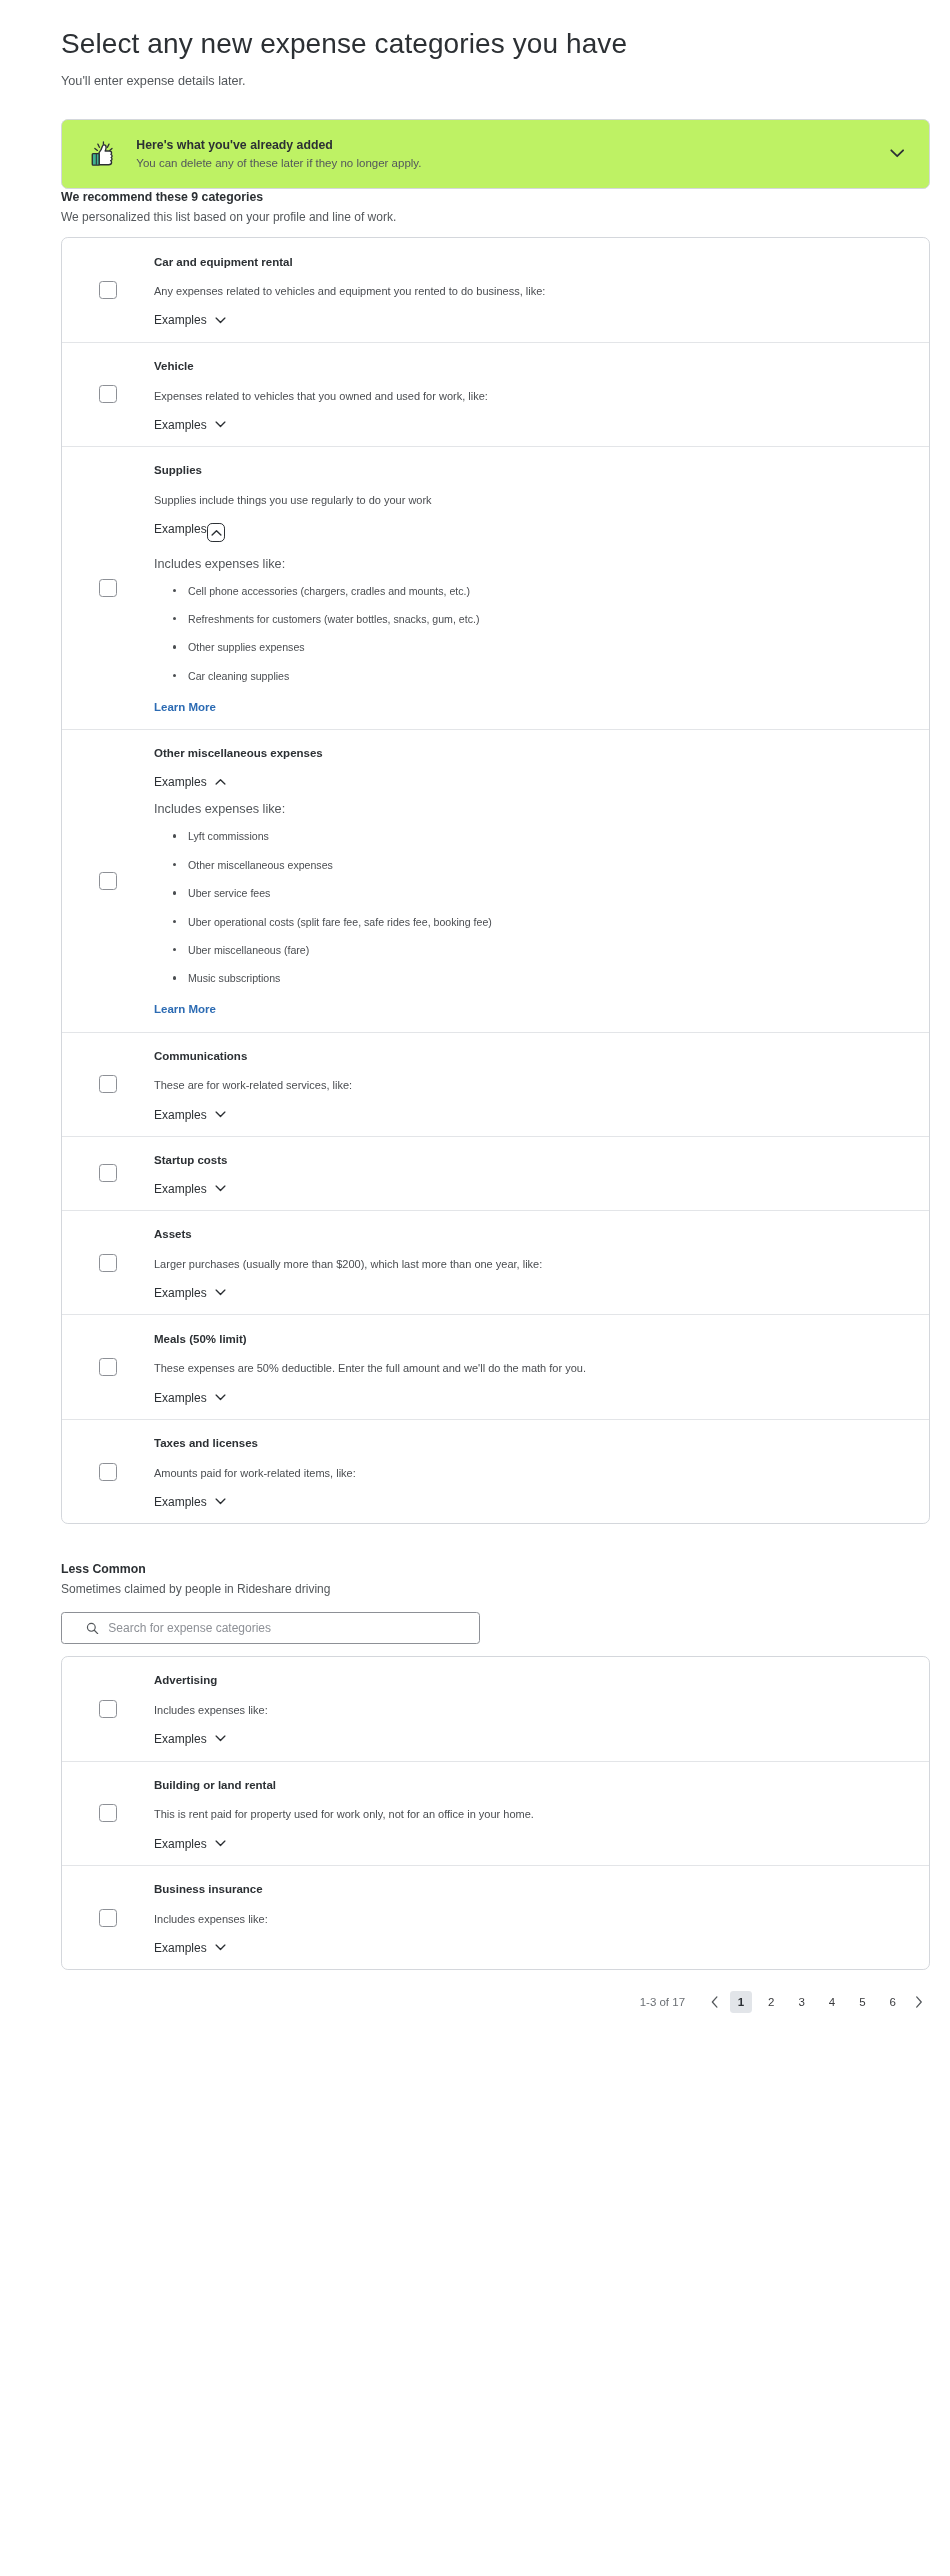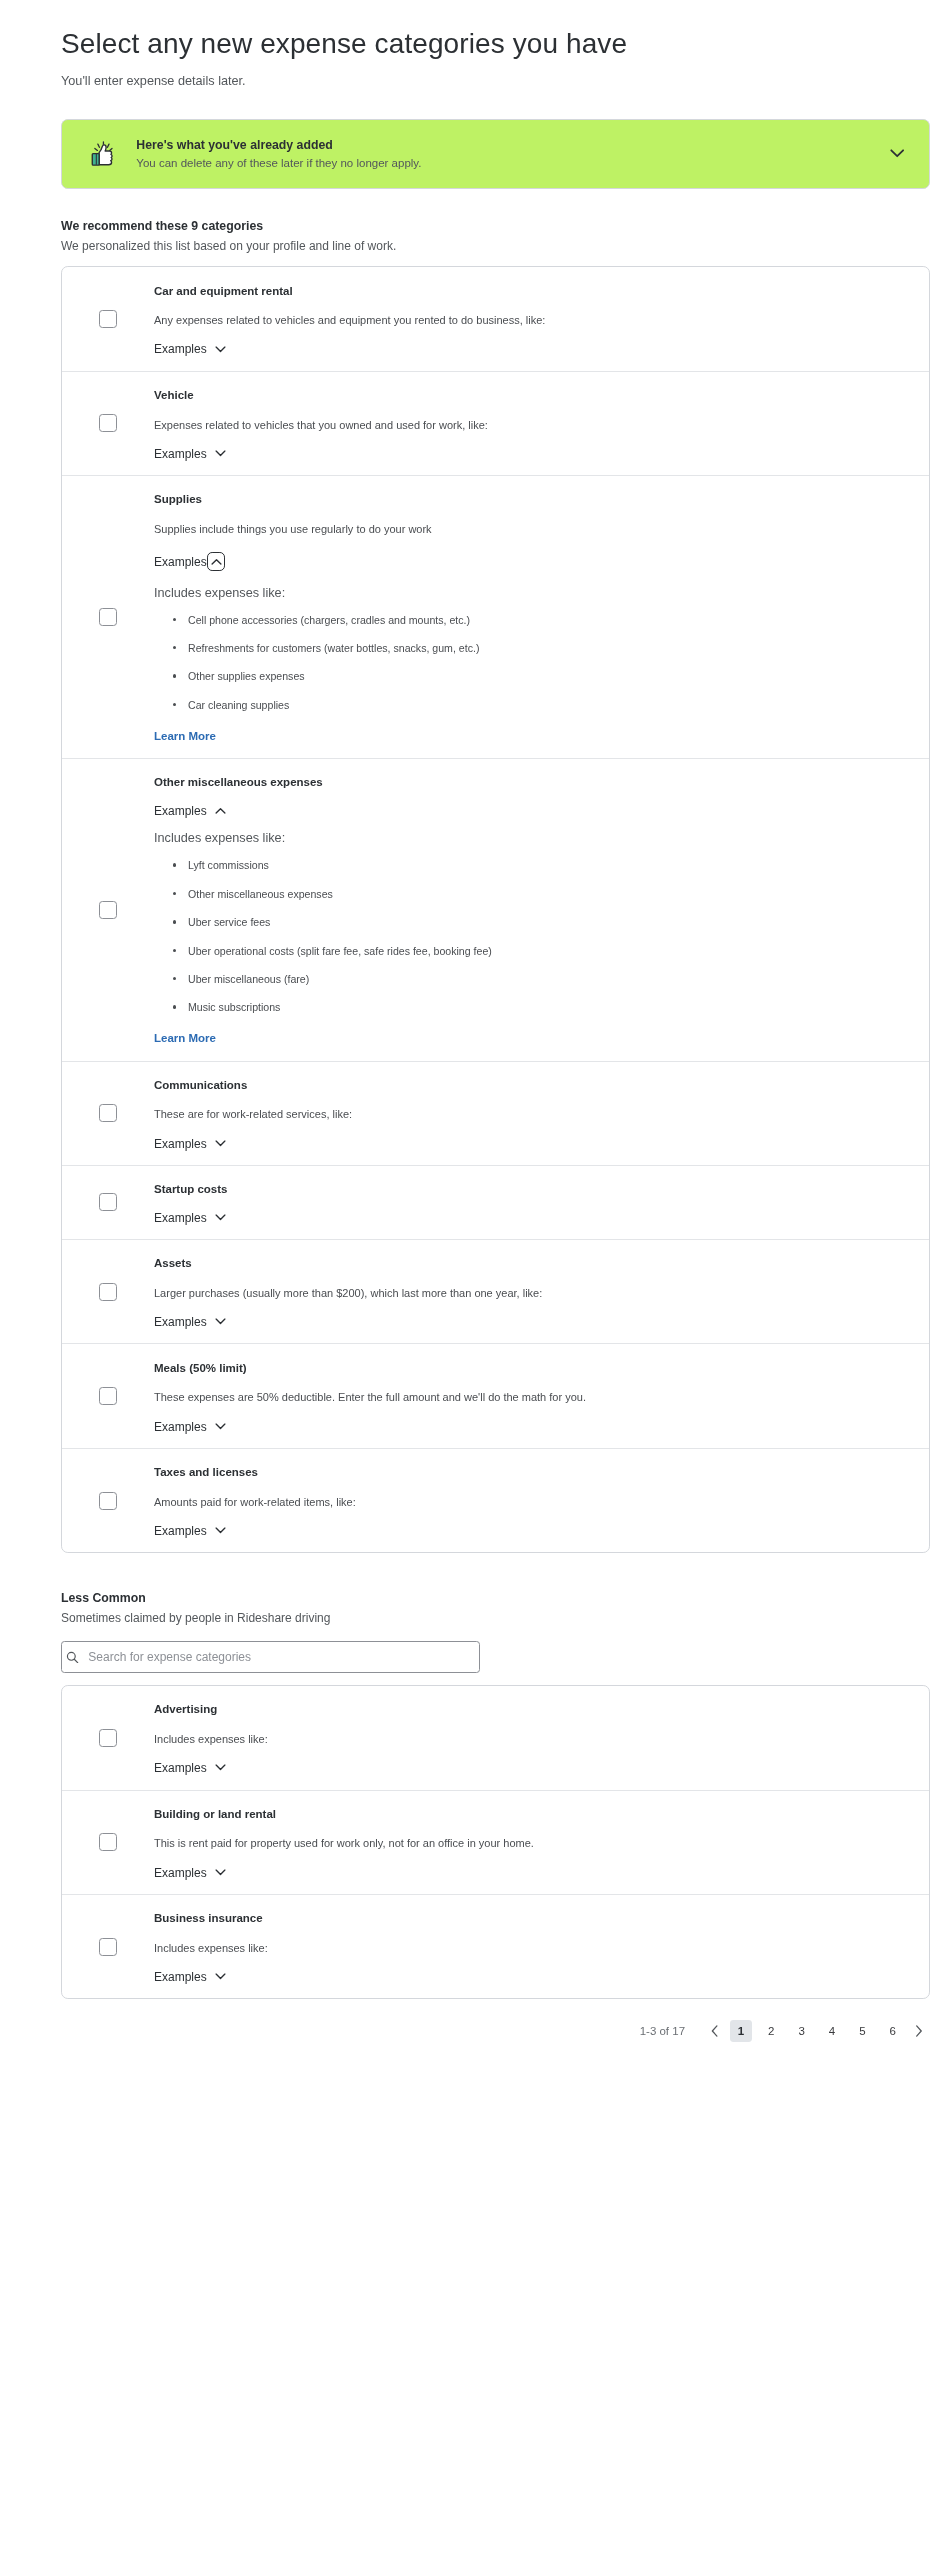--- a/index.html
+++ b/index.html
@@ -86,21 +86,20 @@
     cursor: pointer;
     display: flex;
     align-items: center;
     justify-content: center;
     width: 22px;
     height: 22px;
   }
 
   
   .section-head {
-    margin-top: 29px;
   }
   .section-title {
     font-size: 12.3px;
     font-weight: 700;
     color: #2c3034;
     line-height: 1.4;
   }
   .section-sub {
     font-size: 12px;
     font-weight: 400;
@@ -161,21 +160,21 @@
   .cat-desc {
     font-size: 11px;
     font-weight: 400;
     color: #4a4d51;
     margin-top: 14.4px;
     line-height: 1.45;
   }
   .examples-toggle {
     margin-top: 14.4px;
     display: inline-flex;
-    align-items: center;
+    align-items: flex-start;
     font-size: 12px;
     color: #2c3034;
     cursor: pointer;
     width: fit-content;
     background: none;
     border: none;
     padding: 0;
     font-family: inherit;
   }
   .examples-toggle .lbl { line-height: 1; }
@@ -239,21 +238,21 @@
 
   
   .search-wrap {
     margin-top: 14.4px;
     width: 419px;
     height: 32px;
     border: 0.8px solid #8d9096;
     border-radius: 3.4px;
     display: flex;
     align-items: center;
-    padding: 0 4px;
+    padding: 0 24px;
     background: #ffffff;
   }
   .search-icon {
     flex: 0 0 auto;
     margin-right: 7.6px;
     display: flex;
     align-items: center;
   }
   .search-input {
     flex: 1 1 auto;

